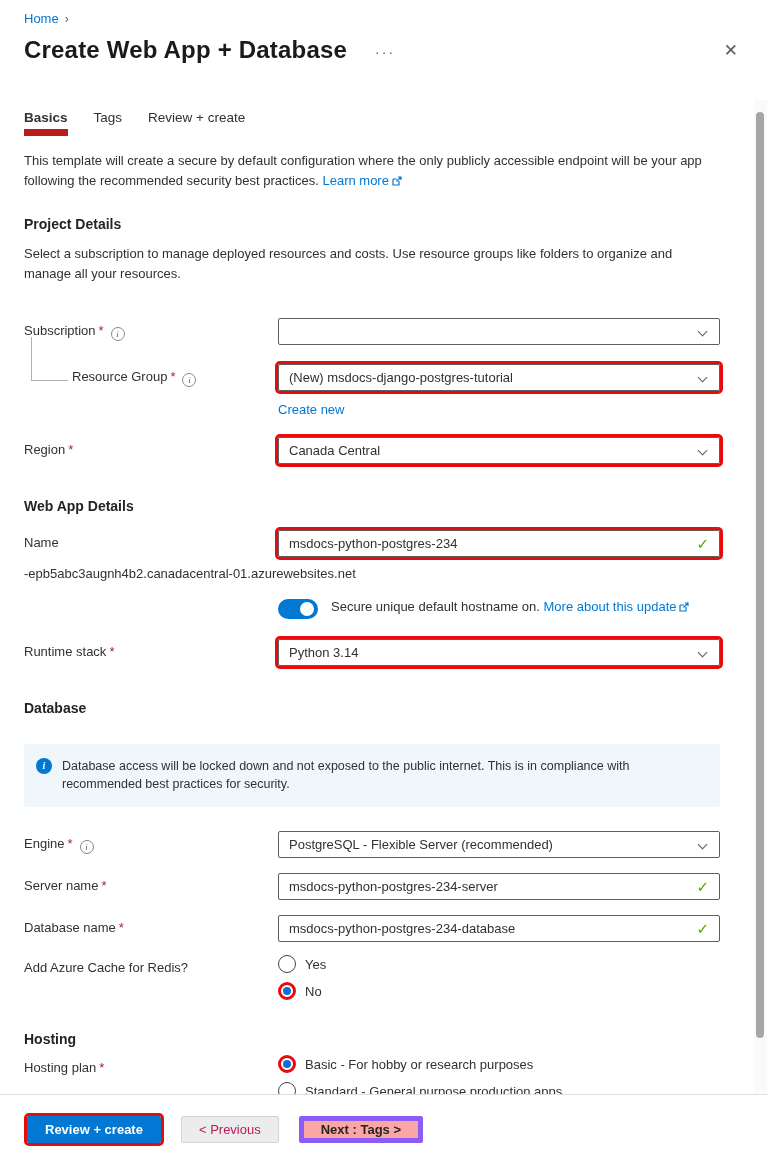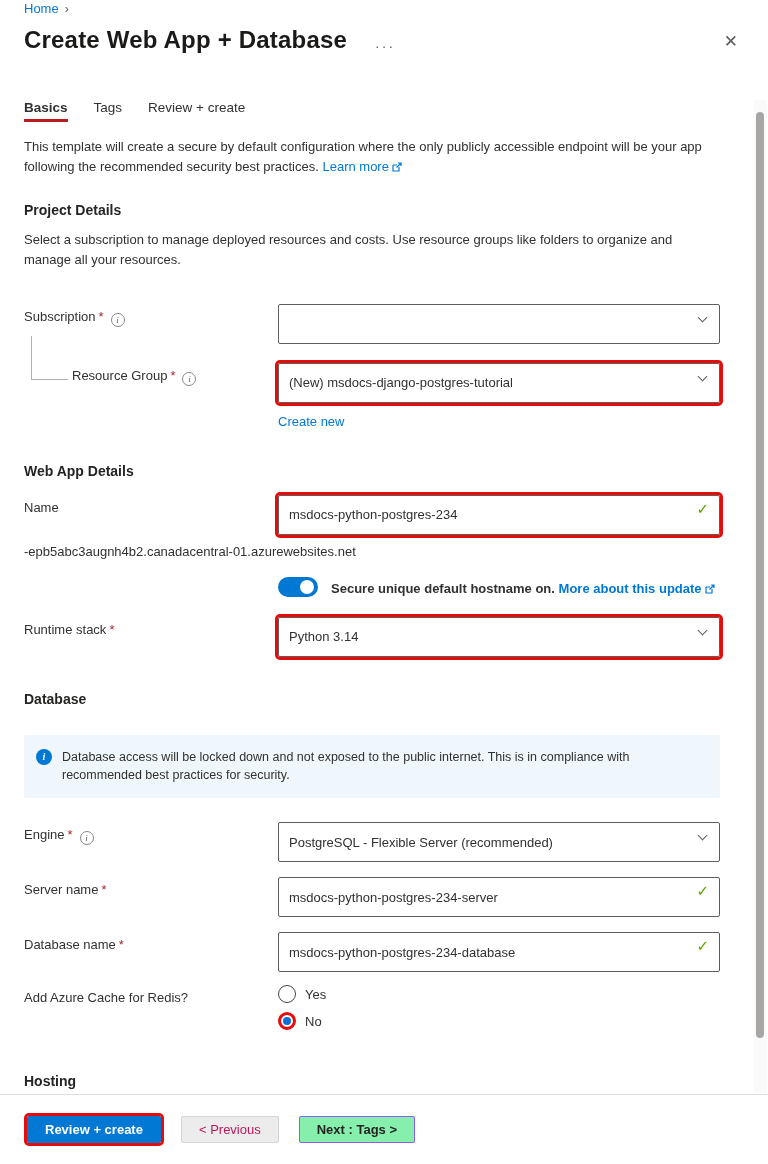--- a/index.html
+++ b/index.html
@@ -3,64 +3,64 @@
 <meta charset="utf-8">
 <style>
   * { box-sizing: border-box; margin: 0; padding: 0; }
   html,body { background:#fff; }
   body { width:768px; height:1164px; position:relative; overflow:hidden;
          font-family:"Liberation Sans","DejaVu Sans",sans-serif; color:#323130; font-size:13px; }
 
   .page { position:absolute; inset:0; }
 
   
-  .breadcrumb { margin:1px 24px 0; font-size:13px; }
+  .breadcrumb { margin:11px 24px 0; font-size:13px; }
   .breadcrumb a { color:#0078d4; text-decoration:none; cursor:pointer; }
   .crumb-sep { color:#605e5c; margin-left:6px; font-size:12px; }
-  .title-row { display:flex; align-items:center; margin:10px 24px 0; }
+  .title-row { display:flex; align-items:flex-start; margin:10px 24px 0; }
   .page-title { font-size:24px; font-weight:bold; color:#1b1a19; letter-spacing:.2px; }
   .more-btn { margin:12px 0 0 28px; color:#605e5c; font-size:14px; letter-spacing:2px; line-height:8px; cursor:pointer; border:none; background:none; }
   .close-btn { margin-left:auto; margin-top:2px; color:#605e5c; font-size:17px; background:none; border:none; cursor:pointer; padding:2px 6px; }
 
   
   .tabs { display:flex; gap:26px; margin:46px 24px 0; font-size:13.5px; }
   .tab { padding-bottom:7px; cursor:pointer; color:#323130; }
-  .tab.active { font-weight:bold; border-bottom:3px solid #b91c1c; padding-bottom:4px; }
+  .tab.active { font-weight:bold; border-bottom:7px solid #b91c1c; padding-bottom:4px; }
 
   .intro { margin:15px 48px 0 24px; line-height:1.55; }
   .link { color:#0078d4; text-decoration:none; cursor:pointer; }
   .ext-icon { display:inline-block; vertical-align:-1px; margin-left:3px; }
 
   .h { font-weight:bold; font-size:14px; color:#252423; margin:0 24px; }
   .section-desc { margin:12px 48px 0 24px; line-height:1.55; }
 
   
   .row { display:flex; align-items:flex-start; margin:0 48px 0 24px; position:relative; }
   .lbl { width:254px; flex:none; padding-top:5px; }
   .fld { flex:1; min-width:0; }
   .req { color:#a4262c; margin-left:3px; }
   .info-i { display:inline-flex; align-items:center; justify-content:center; width:14px; height:14px;
             border:1px solid #8a8886; border-radius:50%; font-size:9px; color:#605e5c;
             margin-left:7px; vertical-align:-2px; font-style:italic; font-family:"Liberation Serif",serif; cursor:default; }
 
-  .ctl { position:relative; height:40px; border:1px solid #605e5c; border-radius:2px; background:#fff;
+  .ctl { position:relative; height:27px; border:1px solid #605e5c; border-radius:2px; background:#fff;
          display:flex; align-items:center; padding:0 30px 0 10px; cursor:pointer; }
   .ctl input { border:none; outline:none; width:100%; font:inherit; color:inherit; background:transparent; }
   .annotated { outline:3px solid #e60c0c; outline-offset:0; }
   .chev { position:absolute; right:13px; top:9px; width:7px; height:7px;
           border-right:1.4px solid #605e5c; border-bottom:1.4px solid #605e5c; transform:rotate(45deg); }
   .check { position:absolute; right:10px; top:4px; color:#57a300; font-size:15px; font-weight:600; }
 
   .connector { position:absolute; left:7px; top:-27px; width:37px; height:44px;
                border-left:1px solid #b3b0ad; border-bottom:1px solid #b3b0ad; }
   .indent { padding-left:48px; }
 
   .host-line { margin:9px 48px 0 24px; text-align:left; }
 
-  .toggle-row { display:flex; align-items:flex-end; gap:13px; margin:18px 48px 0 278px;font-weight:bold; }
+  .toggle-row { display:flex; align-items:flex-start; gap:13px; margin:18px 48px 0 278px; }
   .toggle { width:40px; height:20px; border-radius:10px; background:#0078d4; position:relative; flex:none; cursor:pointer; }
   .knob { position:absolute; top:3px; right:4px; width:14px; height:14px; border-radius:50%; background:#fff; }
 
   .banner { display:flex; gap:10px; margin:28px 48px 0 24px; background:#eff6fc; padding:13px 18px 13px 12px;
             line-height:1.5; font-size:12.5px; border-radius:2px; }
   .banner-i { flex:none; width:16px; height:16px; border-radius:50%; background:#0078d4; color:#fff;
               display:flex; align-items:center; justify-content:center; font-size:10px; font-weight:bold;
               font-family:"Liberation Serif",serif; font-style:italic; margin-top:1px; }
 
   .radio-opt { display:flex; align-items:center; gap:9px; margin-bottom:9px; cursor:pointer; }
@@ -69,28 +69,28 @@
   .radio.sel::after { content:''; position:absolute; left:50%; top:50%; width:8px; height:8px; margin:-4px 0 0 -4px;
                       border-radius:50%; background:#0b6fd4; }
 
   
   .footer { position:absolute; left:0; right:0; bottom:0; height:70px; border-top:1px solid #e1dfdd;
             background:#fff; display:flex; align-items:center; padding-left:27px; gap:20px; }
   .btn { height:27px; font-size:13px; padding:0 17px; border-radius:2px; cursor:pointer;
          font-family:inherit; }
   .btn-primary { background:#0078d4; color:#fff; font-weight:bold; border:1px solid #0078d4; outline:3px solid #e60c0c; }
   .btn-disabled { background:#ececec; color:#be185d; border:1px solid #d6d4d2; cursor:default; }
-  .btn-secondary { background:#86efac; color:#252423; border:1px solid #8b5cf6; font-weight:600; }
+  .btn-secondary { background:#fca5a5; color:#252423; border:5px solid #8b5cf6; font-weight:600; }
 
   
   .scroll-track { position:absolute; top:100px; right:1px; width:13px; height:993px; background:#fafafa; cursor:pointer; }
   .scroll-thumb { position:absolute; top:12px; left:2px; width:8px; height:926px; background:#a8a6a4; border-radius:4px; cursor:grab; }
 
   .mt16{margin-top:16px}.mt18{margin-top:33px}.mt20{margin-top:20px}
-  .mt24{margin-top:24px}.mt26{margin-top:34px}.mt30{margin-top:30px}.mt34{margin-top:34px}.mt8{margin-top:8px}
+  .mt24{margin-top:24px}.mt26{margin-top:22px}.mt30{margin-top:30px}.mt34{margin-top:34px}.mt8{margin-top:8px}
 </style>
 </head>
 <body>
 
 <div class="page">
 
   <div class="breadcrumb">
     <a>Home</a><span class="crumb-sep">›</span>
   </div>
 
@@ -142,20 +142,31 @@
     </div>
   </div>
 
   <div class="row" style="margin-top:11px;">
     <div class="lbl"></div>
     <div class="fld">
       <a class="link">Create new</a>
     </div>
   </div>
 
+  <div class="row mt20">
+    <div class="lbl">
+      <span>Region</span><span class="req">*</span>
+    </div>
+    <div class="fld">
+      <div class="ctl annotated" role="combobox">
+        <span>Canada Central</span>
+        <span class="chev"></span>
+      </div>
+    </div>
+  </div>
 
   <div class="h mt34">Web App Details</div>
 
   <div class="row mt16">
     <div class="lbl">Name</div>
     <div class="fld">
       <div class="ctl annotated" style="cursor:text;">
         <input value="msdocs-python-postgres-234" style="">
         <span class="check">✓</span>
       </div>

